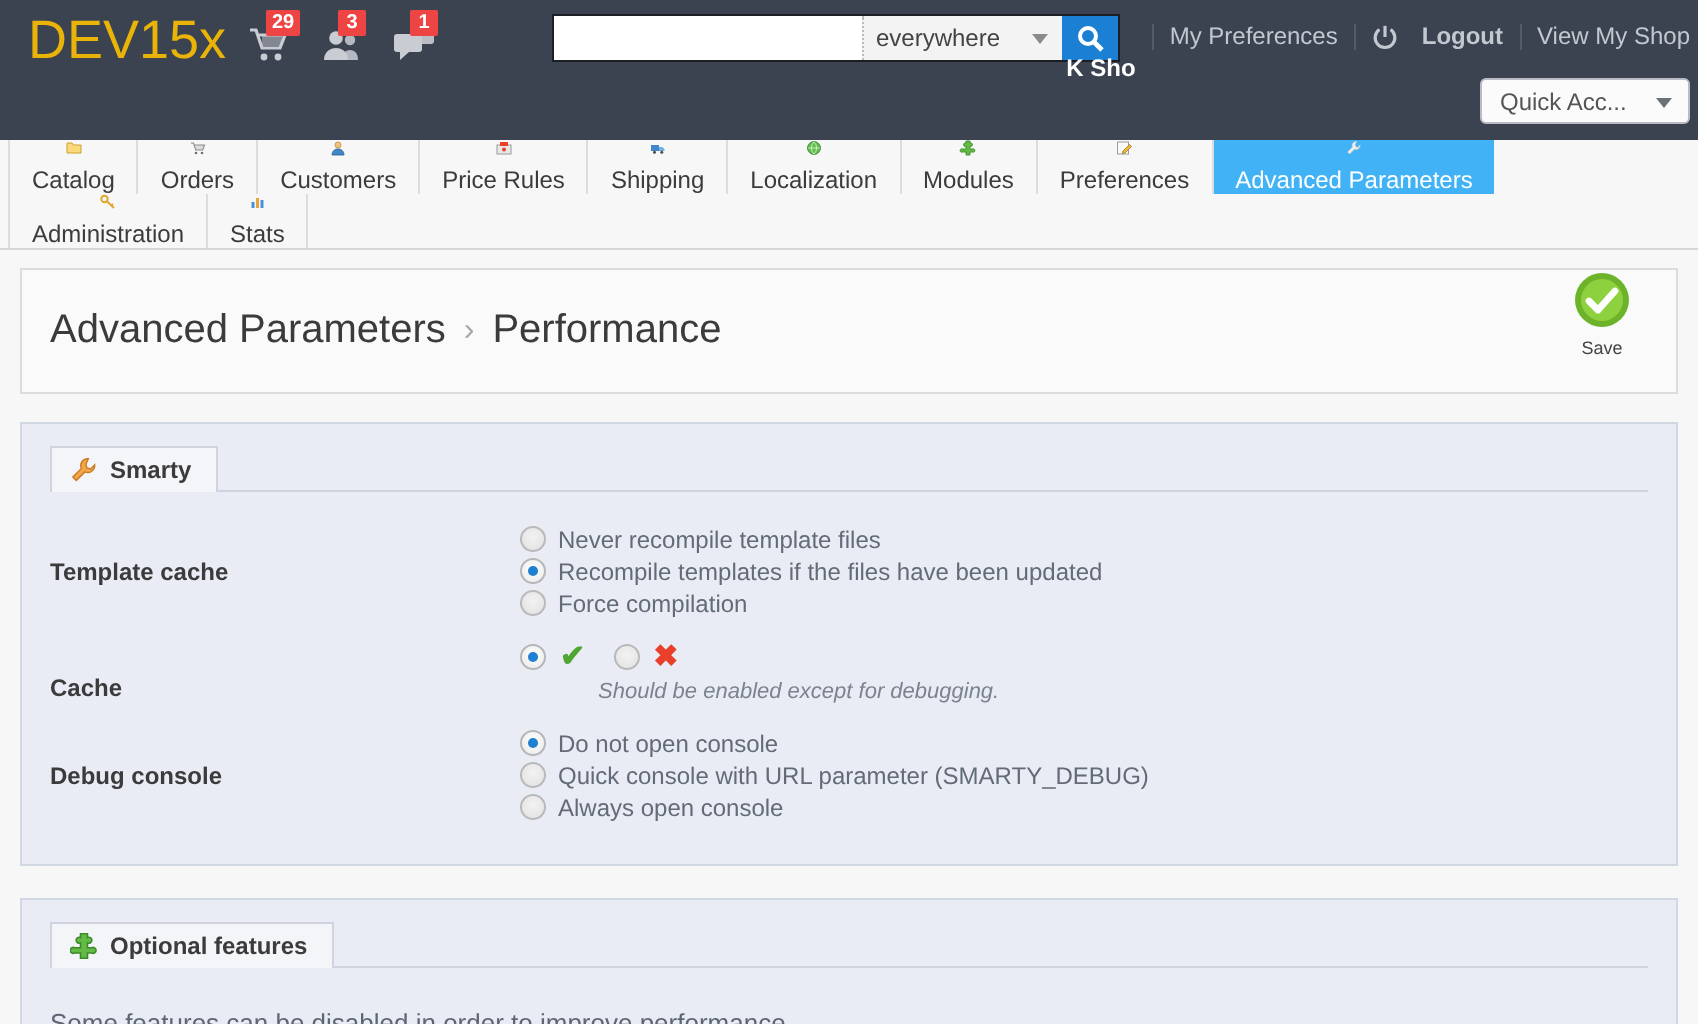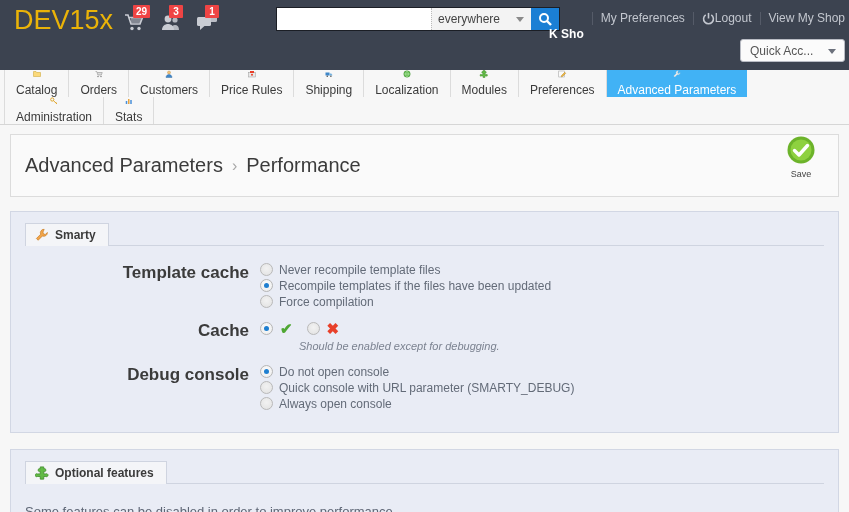--- a/index.html
+++ b/index.html
@@ -109,21 +109,21 @@
     font-size: 12px;
     color: #c3c7cf;
   }
   .usernav .sep {
     width: 1px; height: 13px;
     background: #555b68;
     margin: 0 8px;
   }
   .usernav .uname { color: #fff; font-weight: bold; margin-top: 32px; }
   .usernav a { color: #c3c7cf; text-decoration: none; }
-  .usernav .pwr { display: flex; align-items: center; gap: 0; }
+  .usernav .pwr { display: flex; align-items: center; gap: 12px; font-weight: bold; }
 
   .quickaccess {
     position: absolute;
     right: 4px; top: 39px;
     width: 105px; height: 23px;
     background: #fbfbfb;
     border: 1px solid #b9bcc4;
     border-radius: 3px;
     display: flex;
     align-items: center;
@@ -234,26 +234,27 @@
     z-index: 1;
   }
   .panel-body { padding-top: 16px; }
 
   .form-row {
     display: flex;
     margin-bottom: 6px;
   }
   .form-label {
     width: 235px;
-    text-align: right;
+    text-align: left;
     padding-right: 11px;
     font-weight: bold;
-    font-size: 17px;
+    font-size: 12px;
     color: #3b3b3b;
     padding-top: 1px;
+    margin-top: 16px;
   }
   .form-field { flex: 1; }
   .radio-line {
     display: flex;
     align-items: center;
     gap: 6px;
     height: 15px;
     margin-bottom: 1px;
     font-size: 12px;
     color: #636b78;

